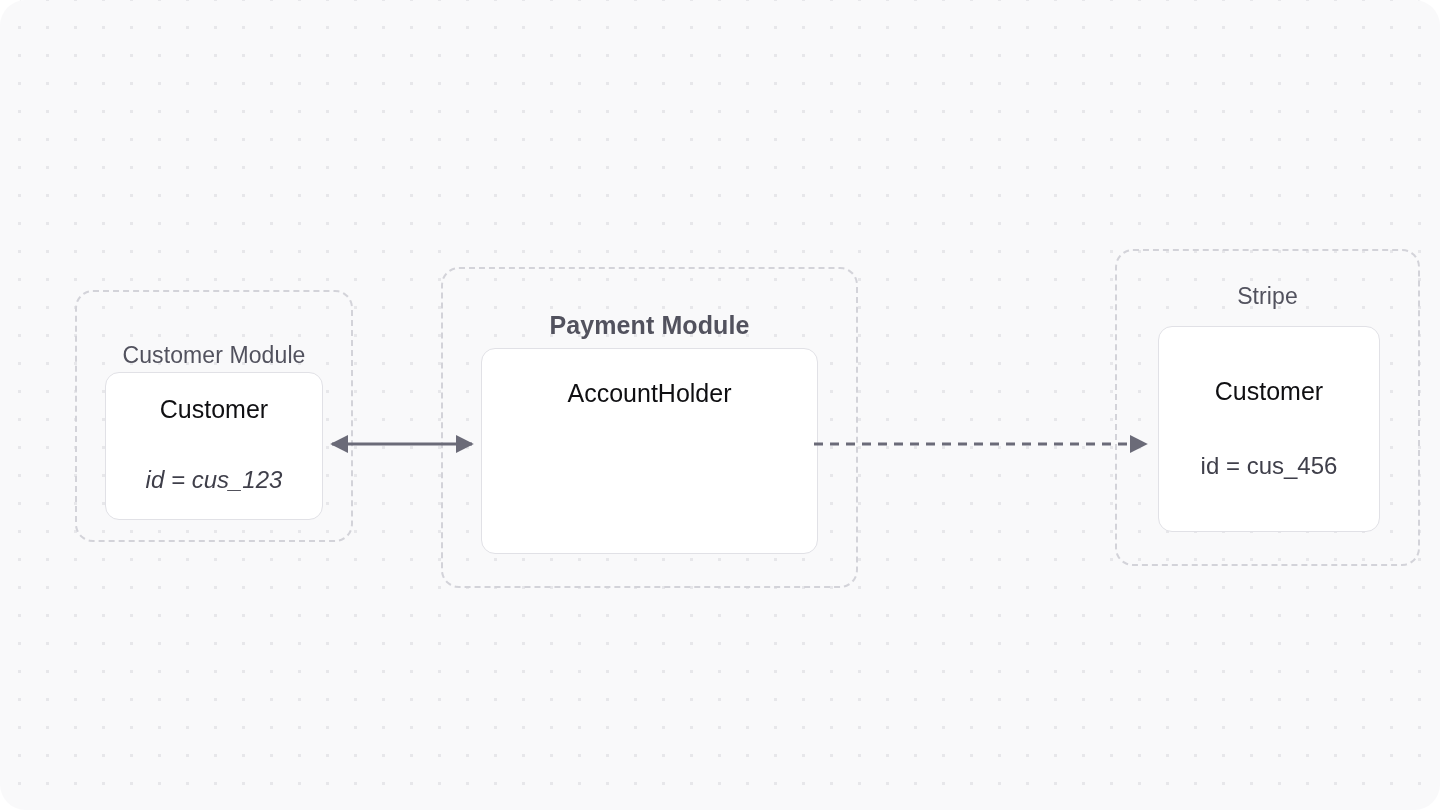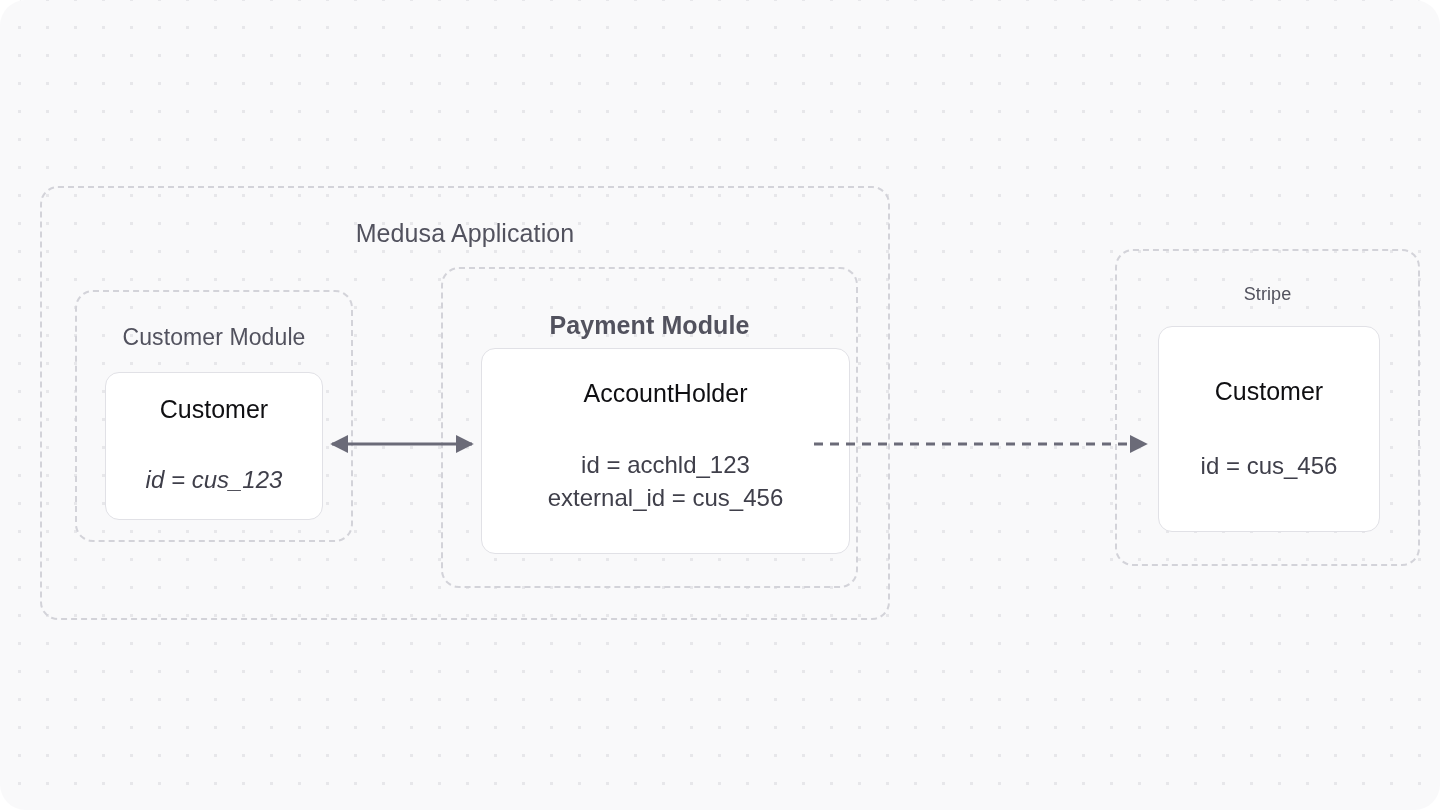--- a/index.html
+++ b/index.html
@@ -44,27 +44,27 @@
     font-weight: 400;
     letter-spacing: .1px;
     white-space: nowrap;
     line-height: 1;
   }
 
   #group-medusa      { left: 40px;   top: 186px; width: 850px;  height: 434px; }
   #group-medusa  > .group-label { top: 33px; }
 
   #group-customer    { left: 75px;   top: 290px; width: 278px;  height: 252px; }
-  #group-customer > .group-label { top: 34px; font-size: 23px; }
+  #group-customer > .group-label { top: 52px; font-size: 23px; }
 
   #group-payment     { left: 441px;  top: 267px; width: 417px;  height: 321px; }
   #group-payment > .group-label { top: 44px; font-weight: bold; }
 
   #group-stripe      { left: 1115px; top: 249px; width: 305px;  height: 317px; }
-  #group-stripe > .group-label { top: 34px; font-size: 18px; }
+  #group-stripe > .group-label { top: 34px; font-size: 23px; }
 
   
   .card {
     position: absolute;
     background: #ffffff;
     border: 1.5px solid #e1e1e6;
     border-radius: 14px;
     box-sizing: border-box;
     display: flex;
     flex-direction: column;
@@ -89,41 +89,38 @@
     font-size: 24px;
     font-weight: 400;
     line-height: 1;
     white-space: nowrap;
   }
 
   #card-customer-medusa { left: 105px;  top: 372px; width: 218px; height: 148px; }
   #card-customer-medusa .card-title { margin-top: 24px; }
   #card-customer-medusa .card-attrs { margin-top: 46px; font-style: italic; }
 
-  #card-accountholder   { left: 481px;  top: 348px; width: 369px; height: 206px; }
+  #card-accountholder   { left: 481px;  top: 348px; width: 337px; height: 206px; }
   #card-accountholder .card-title { margin-top: 32px; }
   #card-accountholder .card-attrs { margin-top: 47px; }
 
   #card-customer-stripe { left: 1158px; top: 326px; width: 222px; height: 206px; }
   #card-customer-stripe .card-title { margin-top: 52px; }
   #card-customer-stripe .card-attrs { margin-top: 50px; align-items: center; }
 
   
   .connector { position: absolute; overflow: visible; }
   #connector-customer-accountholder { left: 316px; top: 426px; width: 172px; height: 36px; }
   #connector-accountholder-stripe   { left: 814px; top: 428px; width: 350px; height: 32px; }
 </style>
 </head>
 <body>
 
 <div id="canvas">
 
-  <div class="group" id="group-medusa">
-    <div class="group-label">Medusa Application</div>
-  </div>
 
   <div class="group" id="group-customer">
     <div class="group-label">Customer Module</div>
   </div>
 
   <div class="group" id="group-payment">
     <div class="group-label">Payment Module</div>
   </div>
 
   <div class="group" id="group-stripe">
@@ -132,24 +129,20 @@
 
   <div class="card" id="card-customer-medusa">
     <div class="card-title">Customer</div>
     <div class="card-attrs">
       <div class="card-attr">id = cus_123</div>
     </div>
   </div>
 
   <div class="card" id="card-accountholder">
     <div class="card-title">AccountHolder</div>
-    <div class="card-attrs">
-      <div class="card-attr">id = acchld_123</div>
-      <div class="card-attr">external_id = cus_456</div>
-    </div>
   </div>
 
   <div class="card" id="card-customer-stripe">
     <div class="card-title">Customer</div>
     <div class="card-attrs">
       <div class="card-attr">id = cus_456</div>
     </div>
   </div>
 
   <svg class="connector" id="connector-customer-accountholder" viewBox="0 0 172 36" width="172" height="36">

